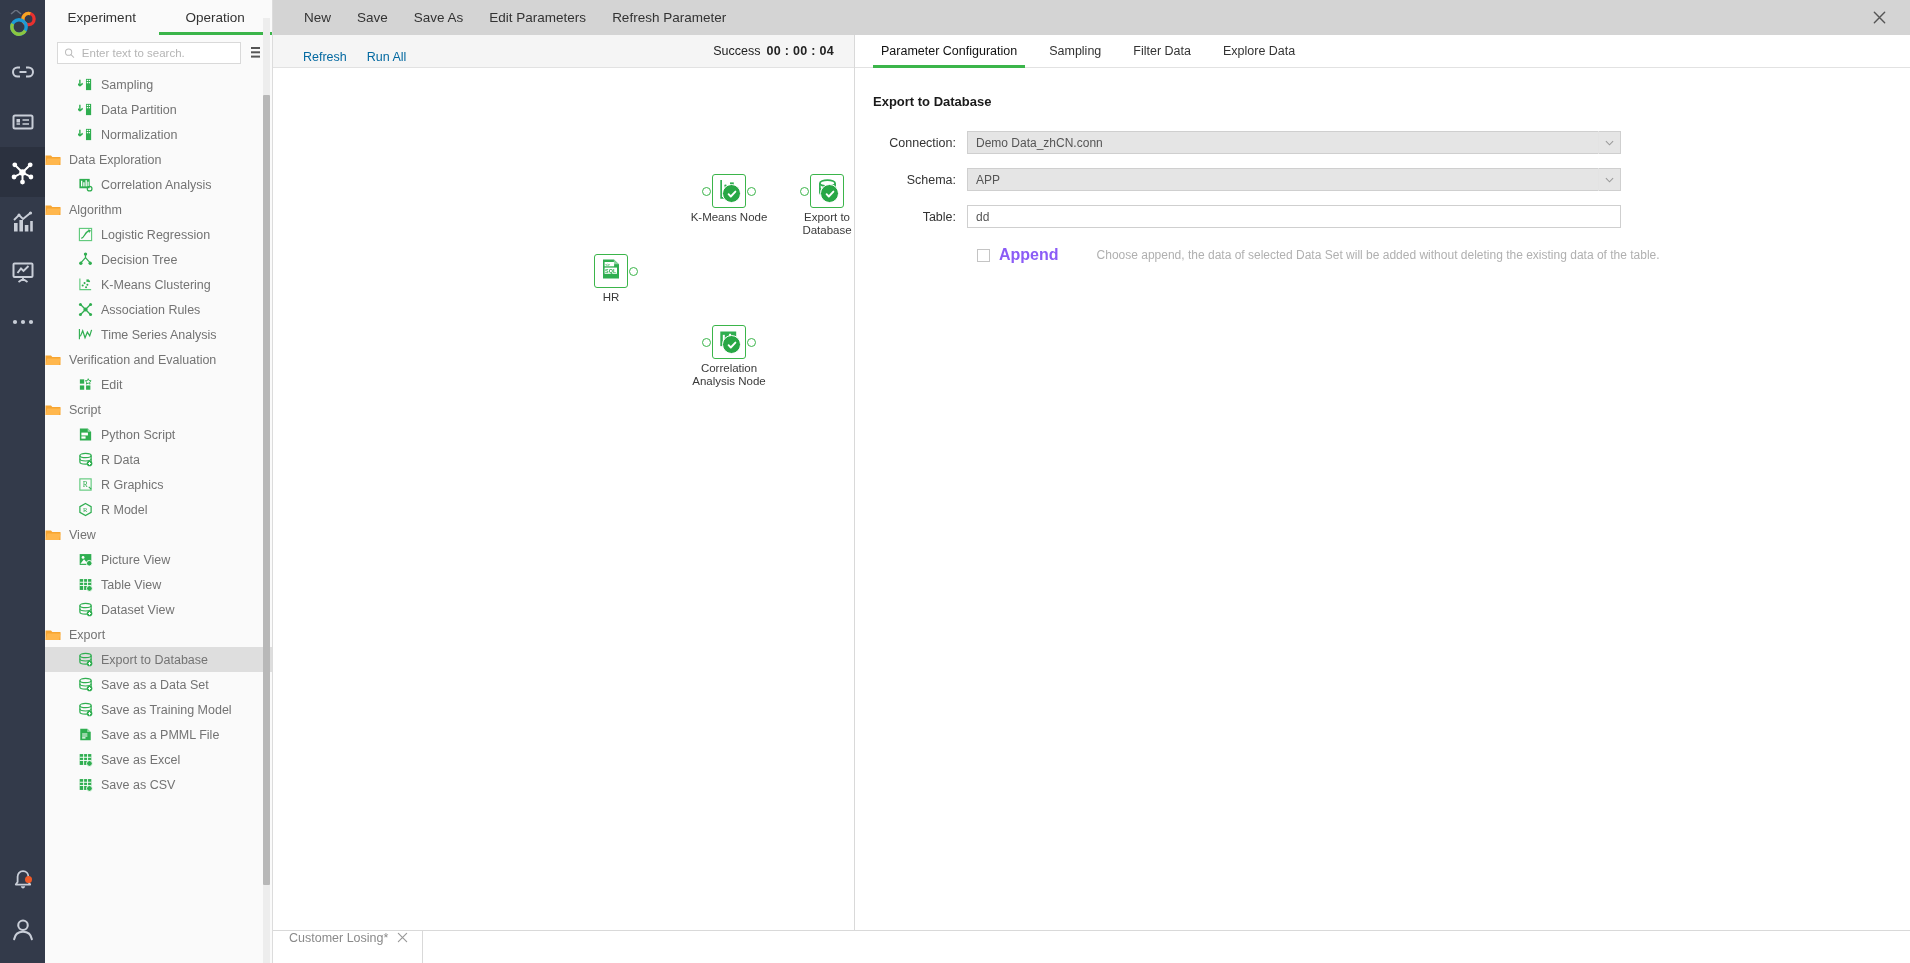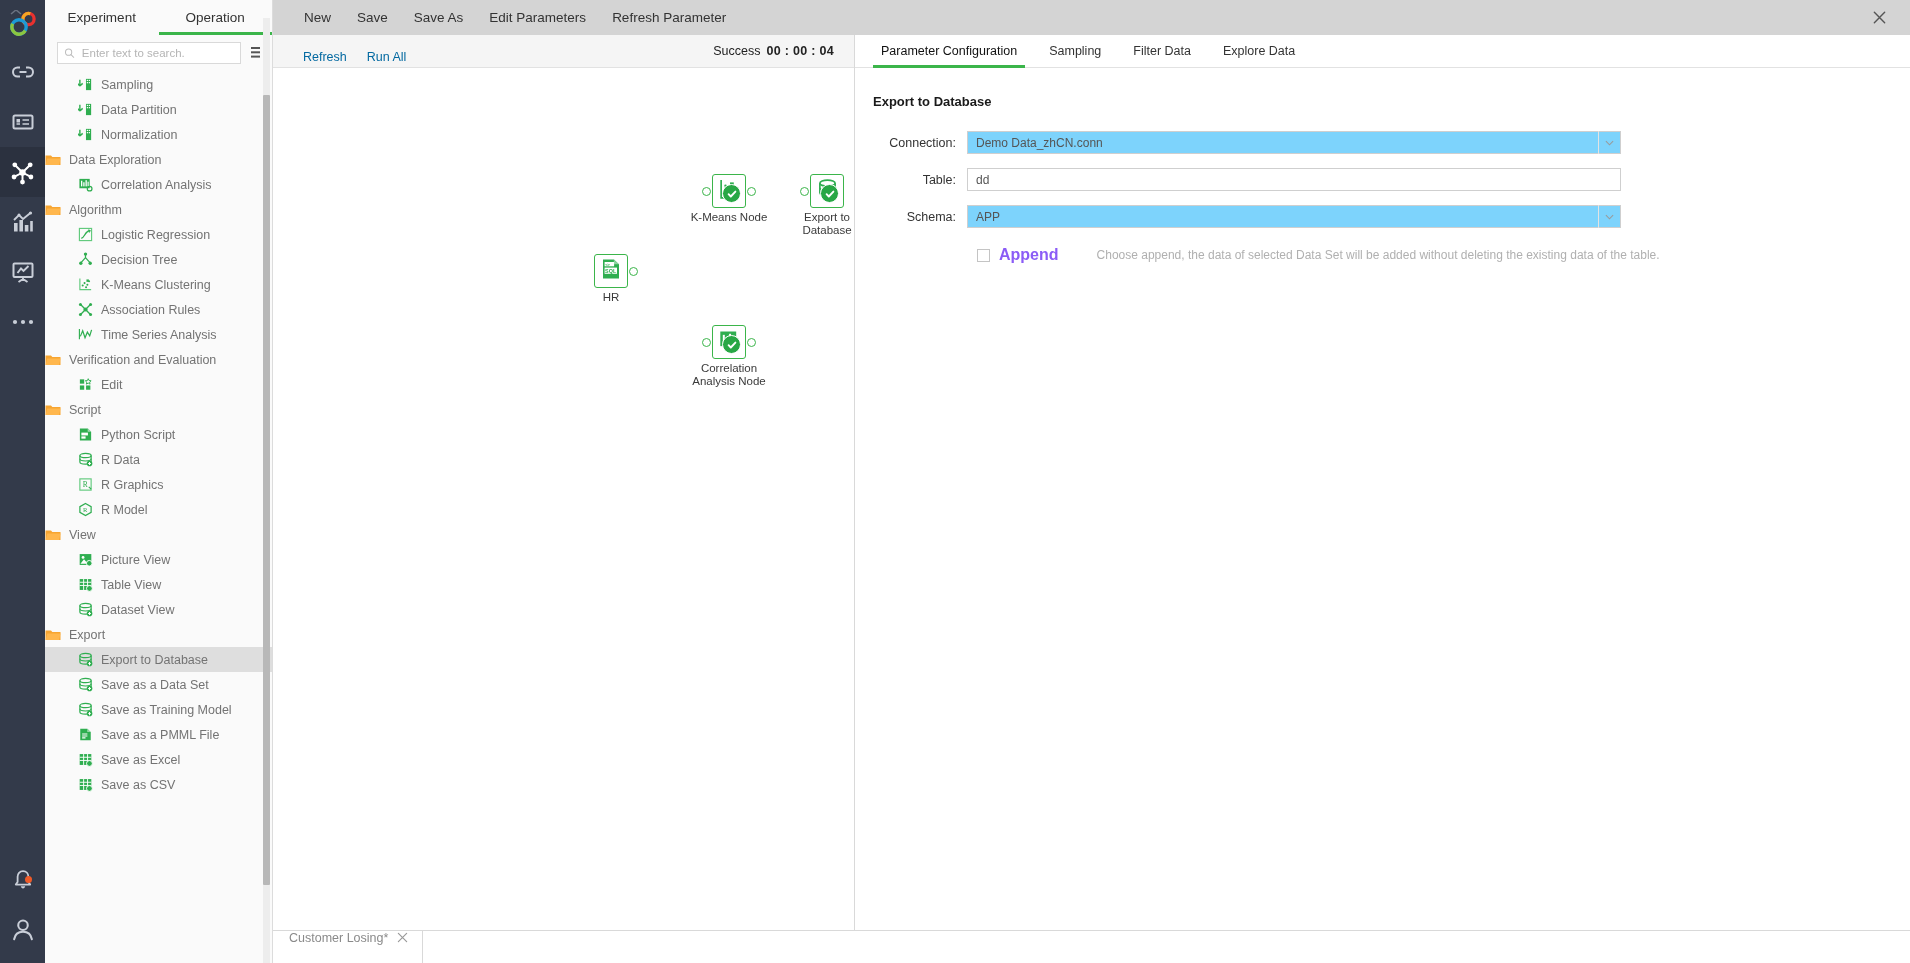--- a/index.html
+++ b/index.html
@@ -315,21 +315,21 @@
     width: 654px;
     height: 23px;
     border: 1px solid #cfcfcf;
     background: #fff;
     display: flex; align-items: center;
     font-size: 12px;
     color: #555;
     padding: 0 6px;
     position: relative;
   }
-  .field.select { background: #7dd3fc; padding-right: 15px; }
+  .field.select { background: #e5e5e5; padding-right: 15px; }
   .field .caret {
     position: absolute;
     right: 0; top: -1px;
     width: 22px; height: 23px;
     border-left: 1px solid #e3e3e3;
     display: flex; align-items: center; justify-content: center;
     color: #9a9a9a;
   }
   .field input {
     border: 0; outline: 0; width: 100%;
@@ -949,36 +949,36 @@
                 <div class="field select">
                   <input type="text" readonly="" value="Demo Data_zhCN.conn" style="">
                   <span class="caret">
                     <svg width="9" height="6" viewBox="0 0 10 6">
                       <path d="M1 1 L5 5 L9 1" fill="none" stroke="#9a9a9a" stroke-width="1.2"></path>
                     </svg>
                   </span>
                 </div>
               </div>
               <div class="form-row">
-                <div class="form-label">Table:</div>
-                <div class="field">
-                  <input type="text" value="dd" style="">
-                </div>
-              </div>
-              <div class="form-row">
                 <div class="form-label">Schema:</div>
                 <div class="field select">
                   <input type="text" readonly="" value="APP" style="">
                   <span class="caret">
                     <svg width="9" height="6" viewBox="0 0 10 6">
                       <path d="M1 1 L5 5 L9 1" fill="none" stroke="#9a9a9a" stroke-width="1.2"></path>
                     </svg>
                   </span>
                 </div>
               </div>
+              <div class="form-row">
+                <div class="form-label">Table:</div>
+                <div class="field">
+                  <input type="text" value="dd" style="">
+                </div>
+              </div>
             </div>
 
           <div class="check-row">
             <div class="check-spacer"></div>
             <div class="checkbox"></div>
             <div class="check-label">Append</div>
             <div class="check-hint">Choose append, the data of selected Data Set will be added without deleting the existing data of the table.</div>
           </div>
         </div>
       </div>

